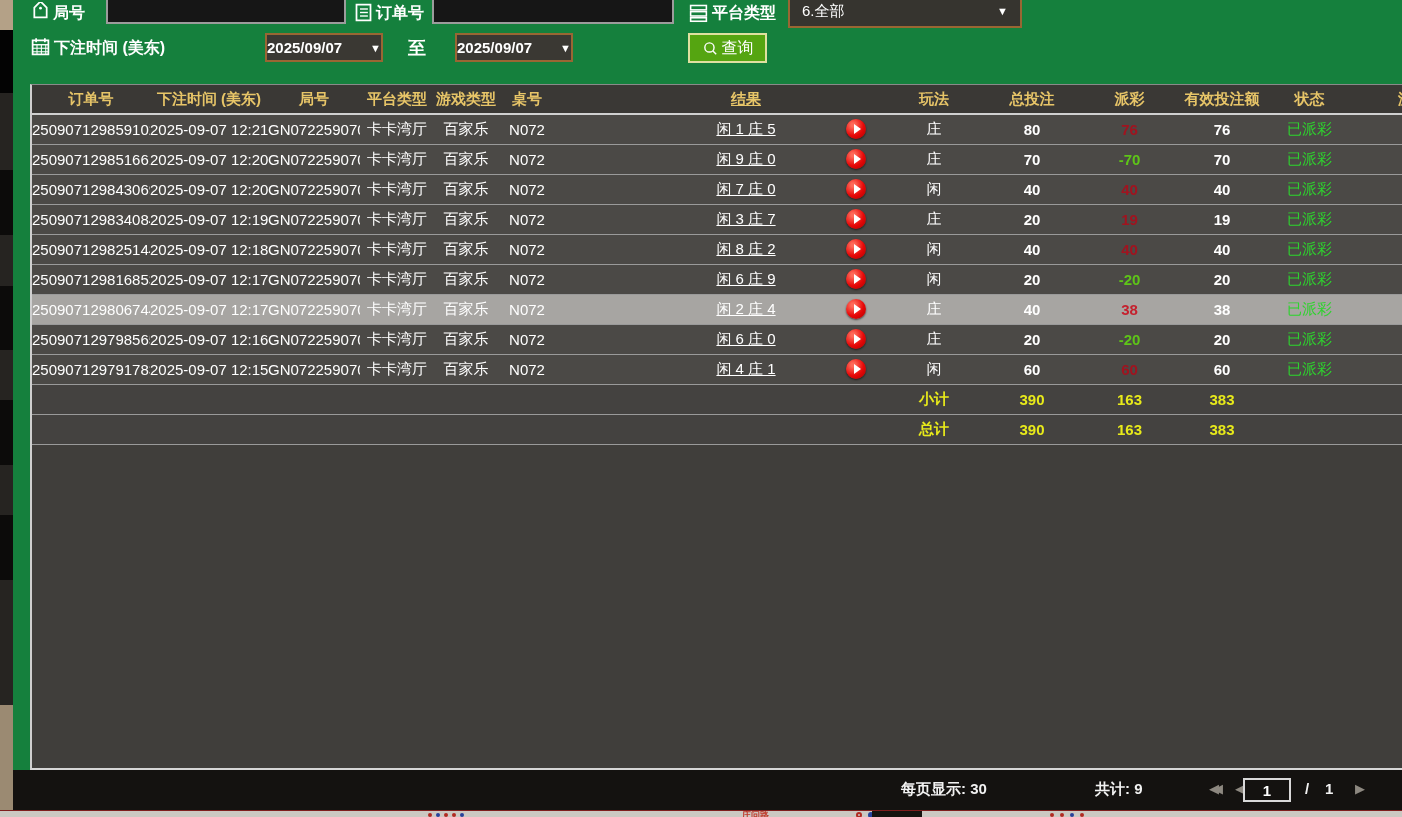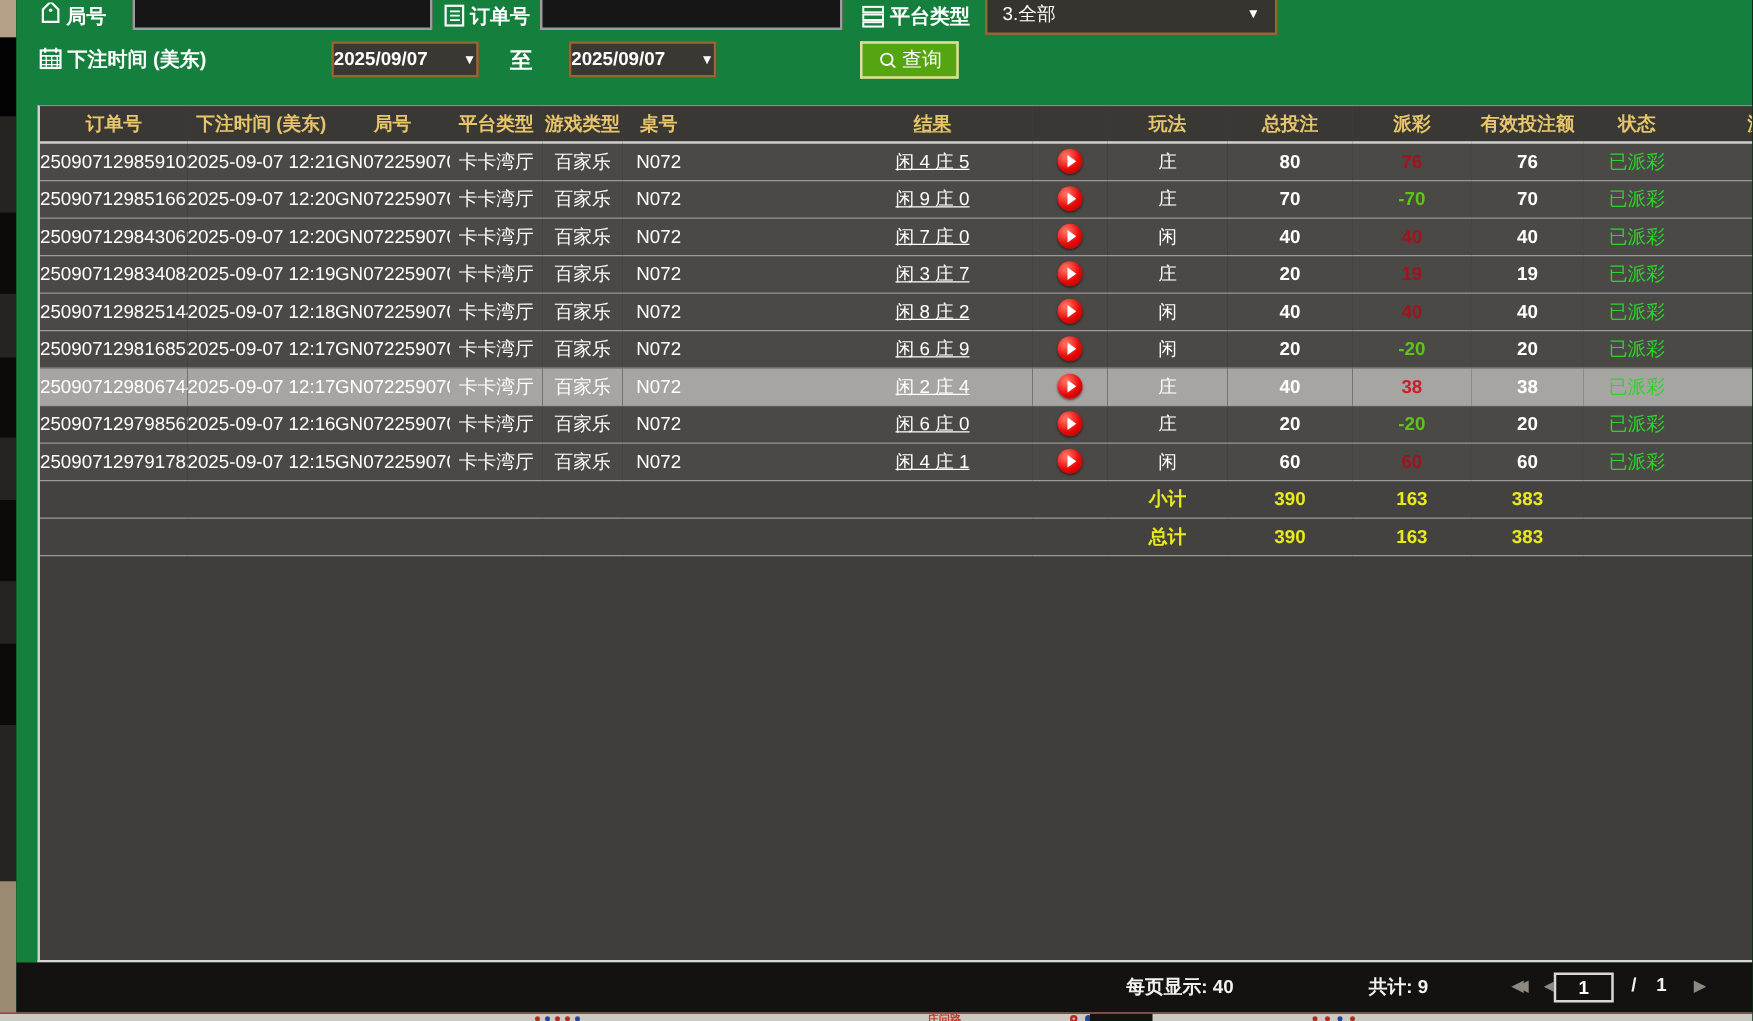--- a/index.html
+++ b/index.html
@@ -102,21 +102,21 @@
 
   <span class="ficon" style="left:675px;top:2px;">
     <svg viewBox="0 0 24 24">
         <rect x="3" y="4" width="18" height="5" fill="none" stroke="#fff" stroke-width="1.8"></rect>
         <rect x="3" y="11" width="18" height="5" fill="none" stroke="#fff" stroke-width="1.8"></rect>
         <rect x="3" y="18" width="18" height="4" fill="none" stroke="#fff" stroke-width="1.8"></rect>
       </svg>
   </span>
   <span class="flabel" style="left:699px;top:3px;">平台类型</span>
   <div class="dd-box" style="left:775px;top:-6px;width:234px;height:34px;padding:0 12px;">
-    <span>3.全部</span>
+    <span>6.全部</span>
     <span class="dd-caret" style="margin-left:auto;">▼</span>
   </div>
 
   <span class="ficon" style="left:17px;top:36px;">
     <svg viewBox="0 0 24 24">
         <rect x="3" y="5" width="18" height="16" fill="none" stroke="#fff" stroke-width="2"></rect>
         <line x1="7" y1="2.5" x2="7" y2="7" stroke="#fff" stroke-width="2"></line>
         <line x1="17" y1="2.5" x2="17" y2="7" stroke="#fff" stroke-width="2"></line>
         <line x1="3" y1="10" x2="21" y2="10" stroke="#fff" stroke-width="1.6"></line>
         <line x1="8" y1="10" x2="8" y2="21" stroke="#fff" stroke-width="1.2"></line>
@@ -183,21 +183,21 @@
         </tr>
       </thead>
       <tbody>
           <tr>
     <td>250907129859102</td>
     <td>2025-09-07 12:21:24</td>
     <td>GN072259070SW</td>
     <td>卡卡湾厅</td>
     <td>百家乐</td>
     <td>N072</td>
-    <td class="col-result">闲 4 庄 5</td>
+    <td class="col-result">闲 1 庄 5</td>
     <td>
       <span class="play-btn"><span class="tri"></span></span>
     </td>
     <td>庄</td>
     <td class="num">80</td>
     <td class="p-red">76</td>
     <td class="num">76</td>
     <td class="status-paid">已派彩</td>
     <td class="mode-dash">-</td>
   </tr>
@@ -363,21 +363,21 @@
           <td>163</td>
           <td>383</td>
           <td></td>
             <td></td>
         </tr>
       </tfoot>
     </table>
   </div>
 
   <div class="footer">
-    <span class="fitem" style="left:888px;">每页显示: 40</span>
+    <span class="fitem" style="left:888px;">每页显示: 30</span>
     <span class="fitem" style="left:1082px;">共计: 9</span>
     <span class="pg-arrow pg-first" style="left:1196px;">◀◀</span>
     <span class="pg-arrow" style="left:1222px;">◀</span>
     <input class="page-input" value="1" style="">
     <span class="fitem" style="left:1292px;">/</span>
     <span class="fitem" style="left:1312px;">1</span>
     <span class="pg-arrow" style="left:1342px;">▶</span>
   </div>
 </div>
 

